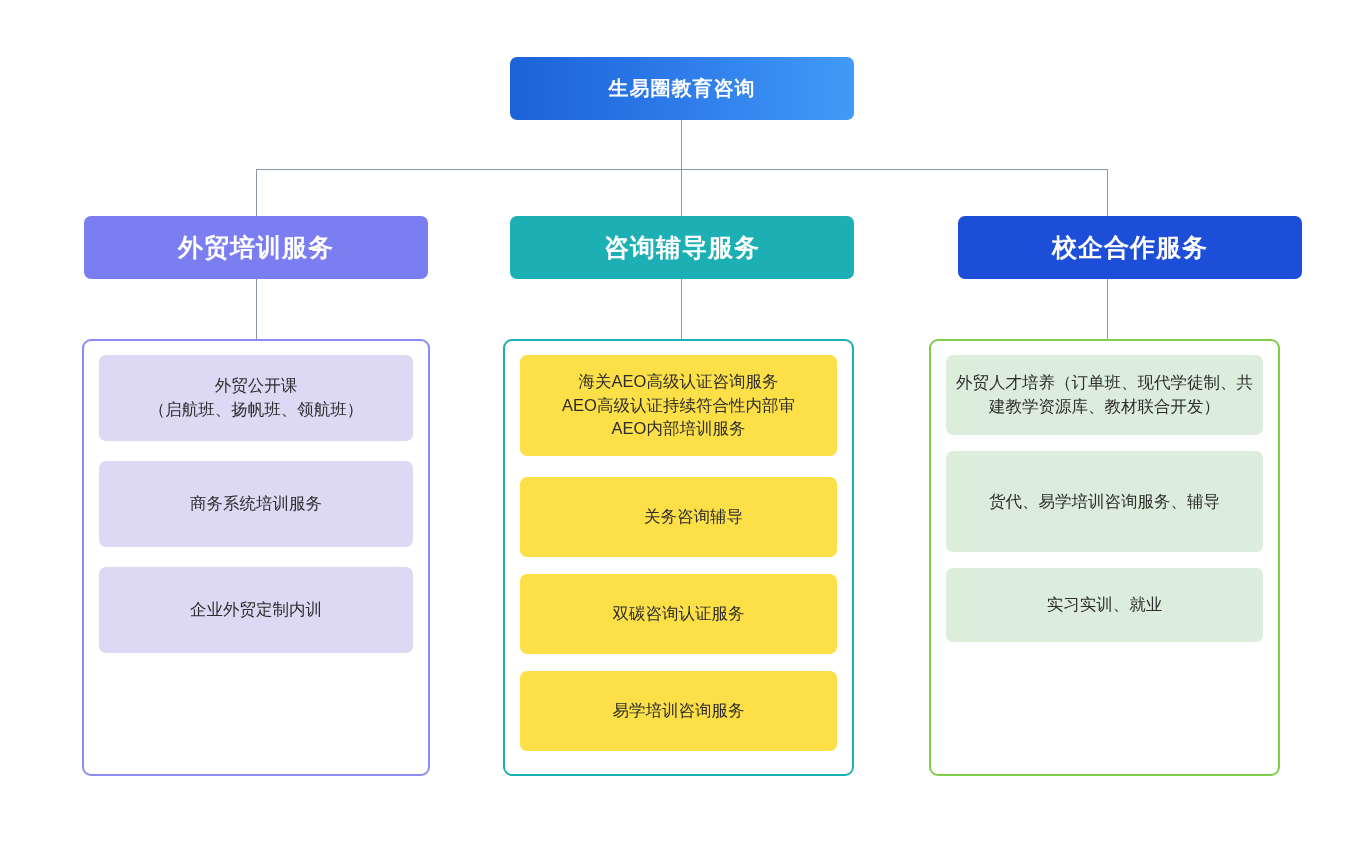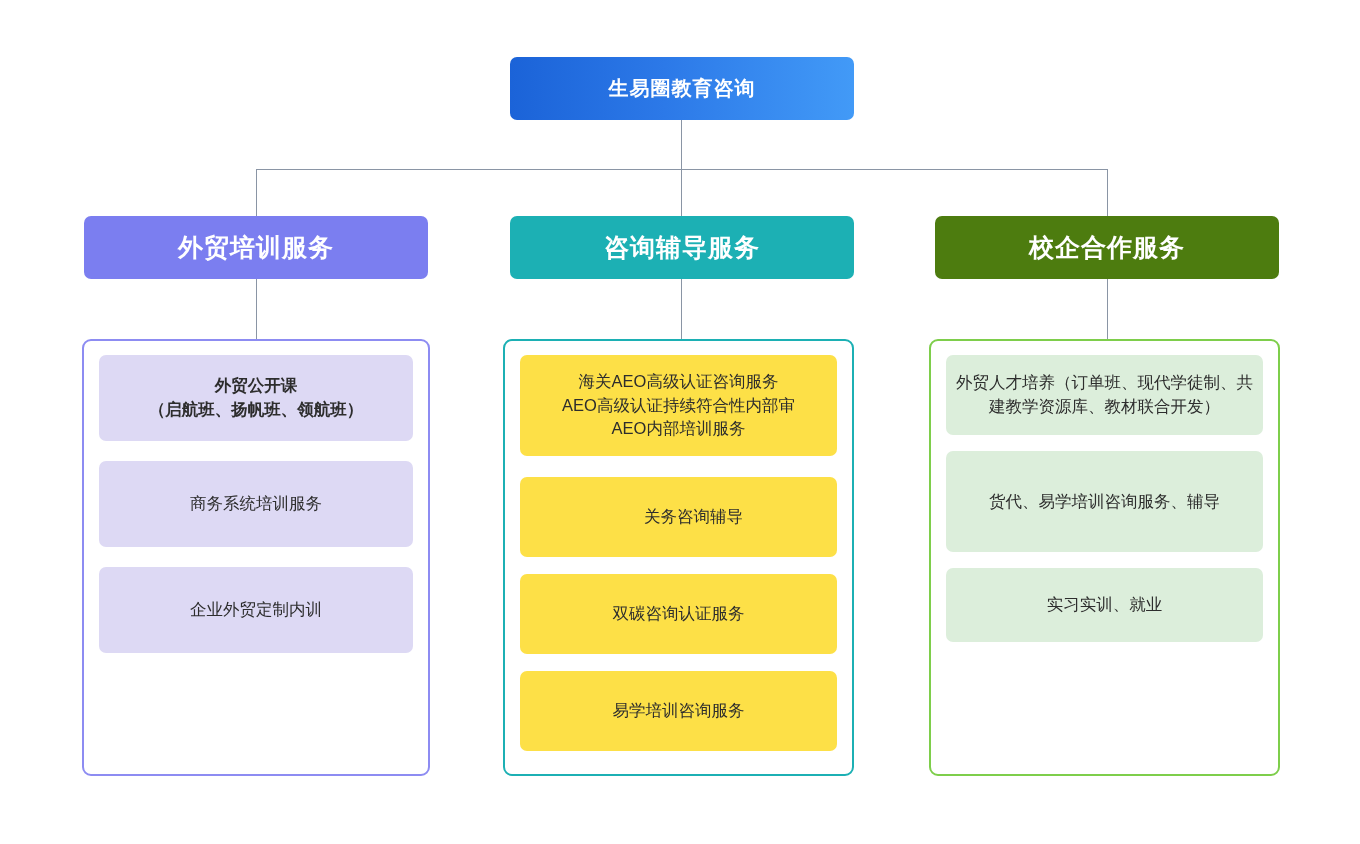--- a/index.html
+++ b/index.html
@@ -34,21 +34,21 @@
     position: absolute;
     top: 216px; height: 63px;
     border-radius: 7px;
     display: flex; align-items: center; justify-content: center;
     color: #ffffff;
     font-size: 25px; font-weight: bold;
     letter-spacing: 1px;
   }
   .cat-header.c0 { left: 84px;  width: 344px; background: #7b7ef0; }
   .cat-header.c1 { left: 510px; width: 344px; background: #1cb0b4; }
-  .cat-header.c2 { left: 935px; width: 344px; background: #4d7c0f; }
+  .cat-header.c2 { left: 958px; width: 344px; background: #1d4ed8; }
 
   
   .cat-box {
     position: absolute;
     top: 339px;
     border-radius: 9px;
     border: 2px solid;
     background: #ffffff;
     padding: 14px 15px 16px 15px;
     display: flex; flex-direction: column;
@@ -68,21 +68,21 @@
     line-height: 1.45;
     padding: 8px 10px;
     white-space: pre-line;
     flex: 0 0 auto;
   }
   .cat-box.c0 .item-card { background: #ddd9f4; }
   .cat-box.c1 .item-card { background: #fde047; }
   .cat-box.c2 .item-card { background: #dceedb; }
 
   
-  .cat-box.c0 .item-card:nth-child(1) { height: 86px; margin-bottom: 20px; font-weight: bold; }
+  .cat-box.c0 .item-card:nth-child(1) { height: 86px; margin-bottom: 20px; }
   .cat-box.c0 .item-card:nth-child(2) { height: 86px; margin-bottom: 20px; }
   .cat-box.c0 .item-card:nth-child(3) { height: 86px; margin-bottom: 20px; }
   .cat-box.c0 .item-card:nth-child(4) { height: 86px; }
 
   
   .cat-box.c1 .item-card:nth-child(1) { height: 101px; margin-bottom: 21px; }
   .cat-box.c1 .item-card:nth-child(2) { height: 80px;  margin-bottom: 17px; padding-left: 40px; }
   .cat-box.c1 .item-card:nth-child(3) { height: 80px;  margin-bottom: 17px; }
   .cat-box.c1 .item-card:nth-child(4) { height: 80px; }
 

